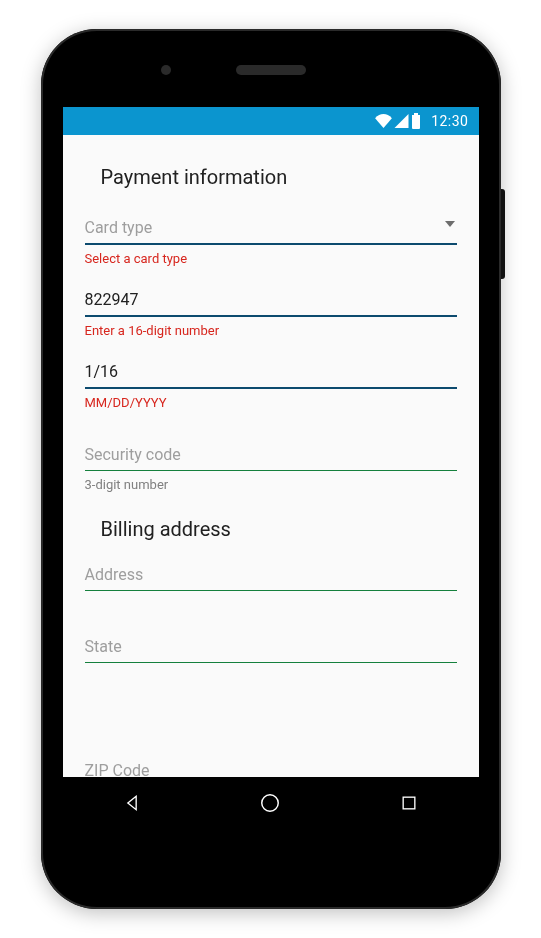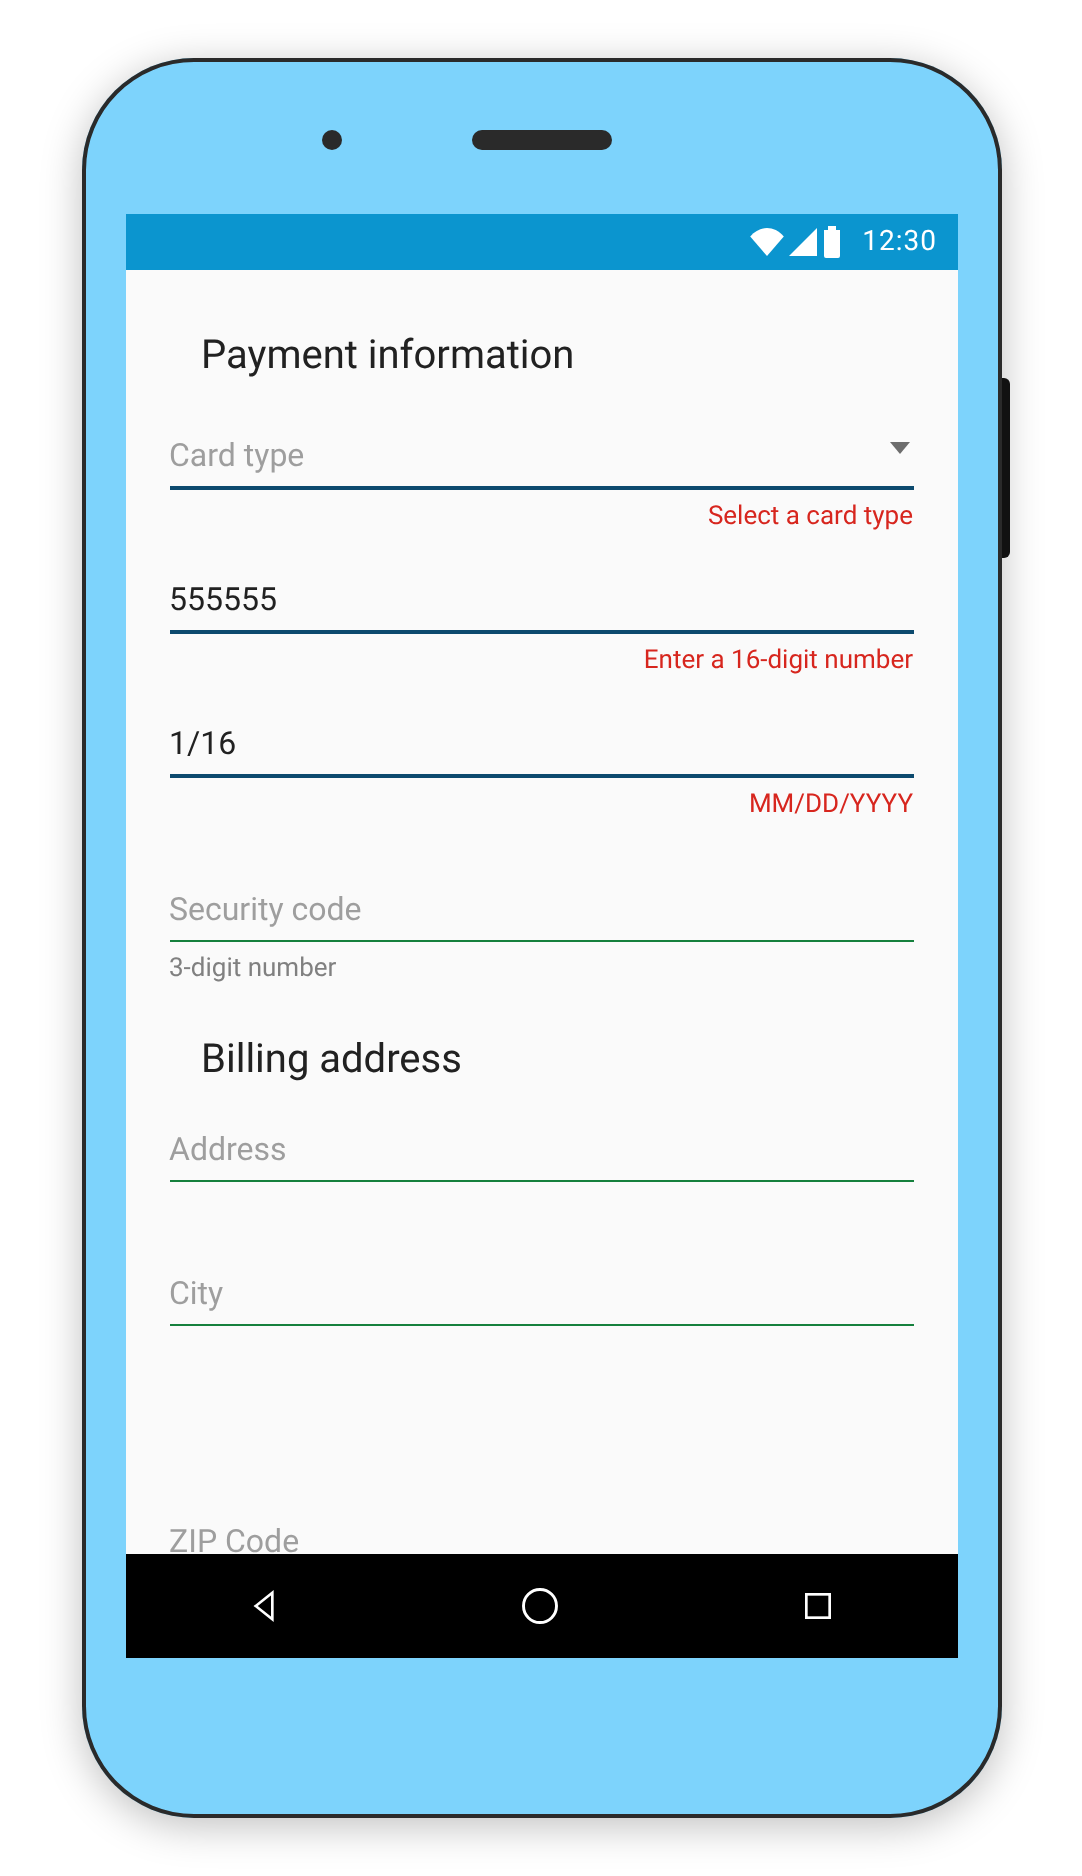--- a/index.html
+++ b/index.html
@@ -1,19 +1,19 @@
 <!DOCTYPE html>
 <html><head>
 <meta charset="utf-8">
 <style>
   * { box-sizing: border-box; margin: 0; padding: 0; }
   html, body { width: 541px; height: 938px; background: #fff; font-family: Roboto, "Helvetica Neue", Arial, sans-serif; }
   .phone {
     position: absolute; left: 50%; top: 50%; transform: translate(-50%, -50%);
-    width: 460px; height: 880px; background: #7dd3fc; border-radius: 56px;
+    width: 460px; height: 880px; background: #000000; border-radius: 56px;
     box-shadow: inset 0 0 0 2px #2a2a2a, 0 4px 20px rgba(0,0,0,.25);
   }
   .phone::before {
     content:""; position:absolute; right:-4px; top:160px; width:4px; height:90px;
     background:#111; border-radius:0 3px 3px 0;
   }
   .speaker {
     position:absolute; top:36px; left:50%; transform:translateX(-50%);
     width:70px; height:10px; background:#2a2a2a; border-radius:6px;
   }
@@ -48,21 +48,21 @@
   }
   .field.error .input-line { border-bottom:2px solid #0c4a6e; }
   .field .placeholder { color:#9e9e9e; font-size:16px; }
   .field .value { color:#212121; font-size:16px; }
   .field .caret {
     position:absolute; right:2px; top:6px;
     width:0;height:0;border-left:5px solid transparent;border-right:5px solid transparent;border-top:6px solid #6d6d6d;
   }
   .field .caret.light { border-top-color:#bdbdbd; }
   .helper { font-size:13px; color:#808080; margin-top:6px; min-height:16px; }
-  .helper.error { color:#d7261e;text-align:right; }
+  .helper.error { color:#d7261e; }
   .row { display:flex; gap:24px;flex-direction:column; }
   .row .col { flex:1; }
   .gap { height:14px; }
   .navbar {
     position:absolute; left:0; right:0; bottom:0; height:52px; background:#000;
     display:flex; justify-content:space-around; align-items:center;
   }
   .navbtn { width:60px; height:52px; display:flex; align-items:center; justify-content:center; cursor:pointer; }
 </style>
 </head>
@@ -98,21 +98,21 @@
         <div class="input-line">
           <span class="placeholder">Card type</span>
           <span class="caret"></span>
         </div>
         <div class="helper error">Select a card type</div>
       </div>
       <div class="gap"></div>
 
       <div class="field error">
         <div class="input-line">
-          <span class="value">555555</span>
+          <span class="value">822947</span>
         </div>
         <div class="helper error">Enter a 16-digit number</div>
       </div>
       <div class="gap"></div>
 
       <div class="row">
         <div class="col">
           <div class="field error">
             <div class="input-line">
               <span class="value">1/16</span>
@@ -137,21 +137,21 @@
           <span class="placeholder">Address</span>
         </div>
         <div class="helper"></div>
       </div>
       <div class="gap"></div>
 
       <div class="row">
         <div class="col">
           <div class="field">
             <div class="input-line">
-              <span class="placeholder">City</span>
+              <span class="placeholder">State</span>
             </div>
             <div class="helper"></div>
           </div>
         </div>
         <div class="col">
           <div class="field">
             <div class="helper"></div>
           </div>
         </div>
       </div>

